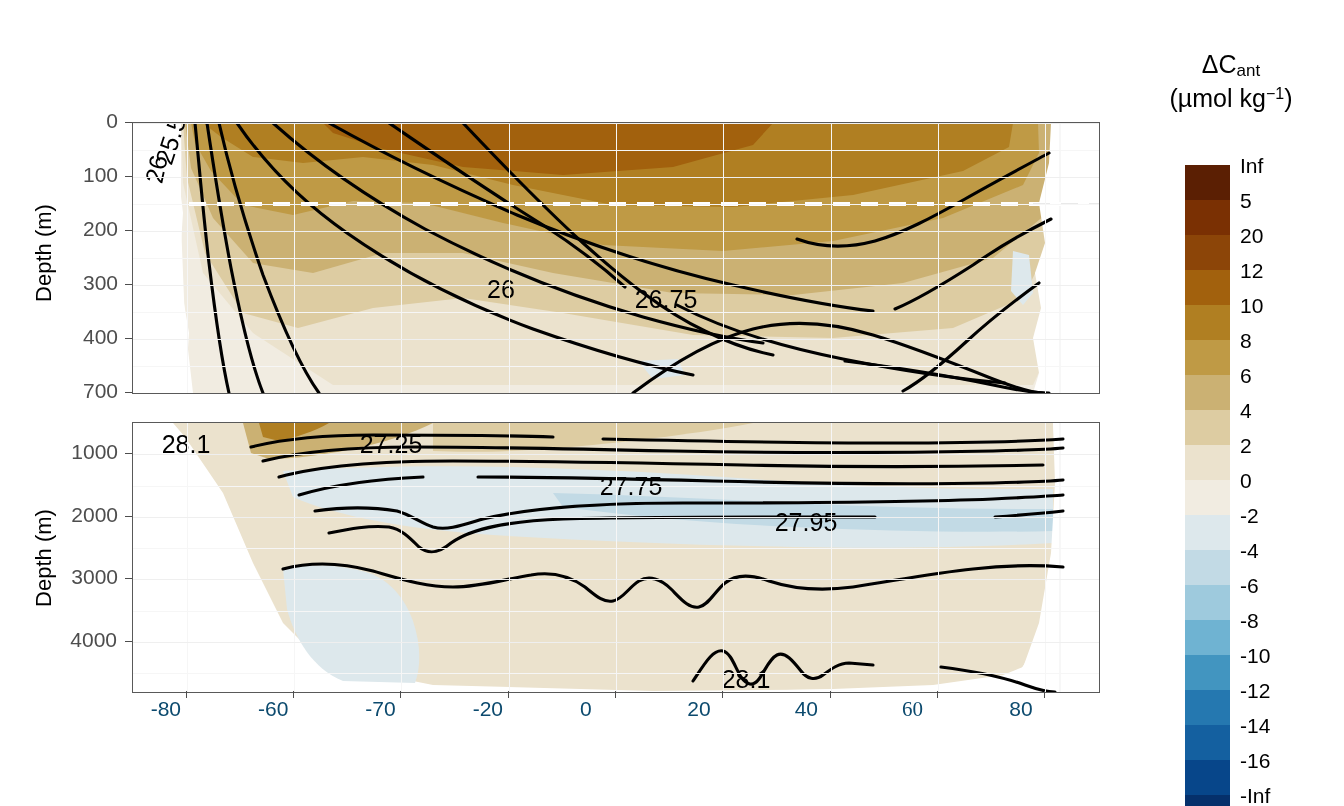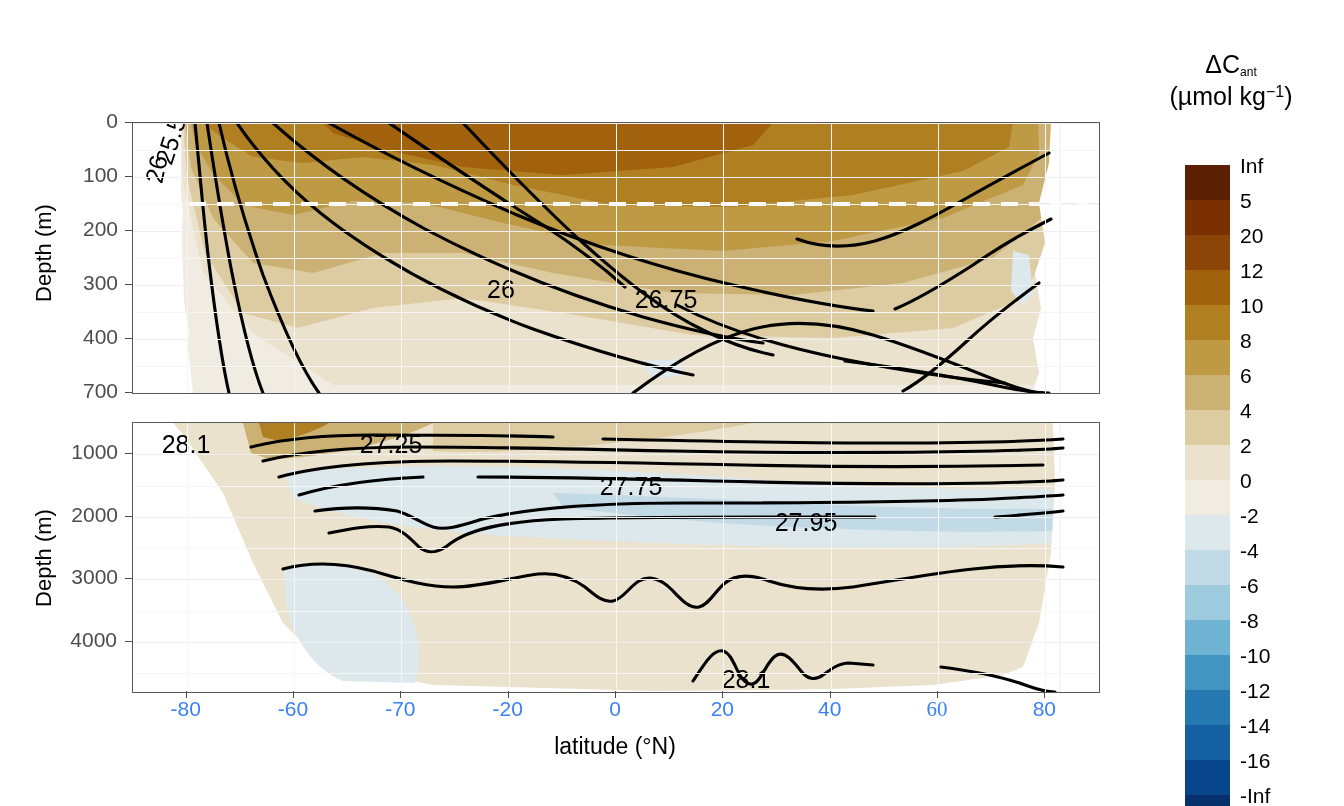--- a/index.html
+++ b/index.html
@@ -36,31 +36,31 @@
   .panel{position:absolute;background:#ffffff;border:1px solid #595959;overflow:hidden;}
   #panel-upper{left:132px;top:122px;width:966px;height:270px;}
   #panel-lower{left:132px;top:422px;width:966px;height:269px;}
   .panel-inner{position:absolute;inset:0;overflow:hidden;}
 
   .gridline-x{position:absolute;top:0;bottom:0;width:1px;background:#efefef;}
   .gridline-x.minor{background:#f6f6f6;}
   .gridline-y{position:absolute;left:0;right:0;height:1px;background:#efefef;}
   .gridline-y.minor{background:#f6f6f6;}
   .ylab{position:absolute;font-size:21px;color:#4d4d4d;text-align:right;width:86px;}
-  .xlab{position:absolute;font-size:21px;color:#3b82f6;text-align:center;width:70px;top:697px;}
+  .xlab{position:absolute;font-size:21px;color:#0c4a6e;text-align:left;width:70px;top:697px;}
   .tickmark-y{position:absolute;width:7px;height:1px;background:#4d4d4d;left:125px;}
   .tickmark-x{position:absolute;height:7px;width:1px;background:#4d4d4d;top:691px;}
 
   
   #legend{position:absolute;left:1118px;top:20px;width:226px;height:760px;}
   #legend-title{
     position:absolute;left:0;top:28px;width:226px;text-align:center;
     font-size:25px;line-height:1.28;color:#000;
   }
-  #legend-title .sub{font-size:12px;vertical-align:-3px;}
+  #legend-title .sub{font-size:17px;vertical-align:-3px;}
   #legend-title .sup{font-size:16px;vertical-align:8px;}
   #legend-bar{position:absolute;left:67px;top:145px;width:45px;}
   .swatch{width:45px;height:35px;display:block;}
   #legend-labels{position:absolute;left:118px;top:145px;width:100px;}
   .legend-label{
     height:35px;line-height:35px;font-size:21px;color:#000;
     text-align:left;padding-left:4px;white-space:nowrap;
   }
 
   
@@ -207,21 +207,20 @@
           <text class="ctext" x="258" y="30" text-anchor="middle">27.25</text>
           <text class="ctext" x="498" y="72" text-anchor="middle">27.75</text>
           <text class="ctext" x="673" y="108" text-anchor="middle">27.95</text>
           <text class="ctext" x="613" y="265" text-anchor="middle">28.1</text>
         </g>
       </svg></div>
   </div>
 
   <div class="axis-title-y" id="y-title-upper">Depth (m)</div>
   <div class="axis-title-y" id="y-title-lower">Depth (m)</div>
-  <div id="x-title">latitude (°N)</div>
 
   <div id="ticks-upper">
       <div class="ylab" style="left: 32px; top: 109px;">0</div>
       <div class="tickmark-y" style="top: 122px;"></div>
       <div class="ylab" style="left: 32px; top: 163px;">100</div>
       <div class="tickmark-y" style="top: 176px;"></div>
       <div class="ylab" style="left: 32px; top: 217px;">200</div>
       <div class="tickmark-y" style="top: 230px;"></div>
       <div class="ylab" style="left: 32px; top: 271px;">300</div>
       <div class="tickmark-y" style="top: 284px;"></div>

